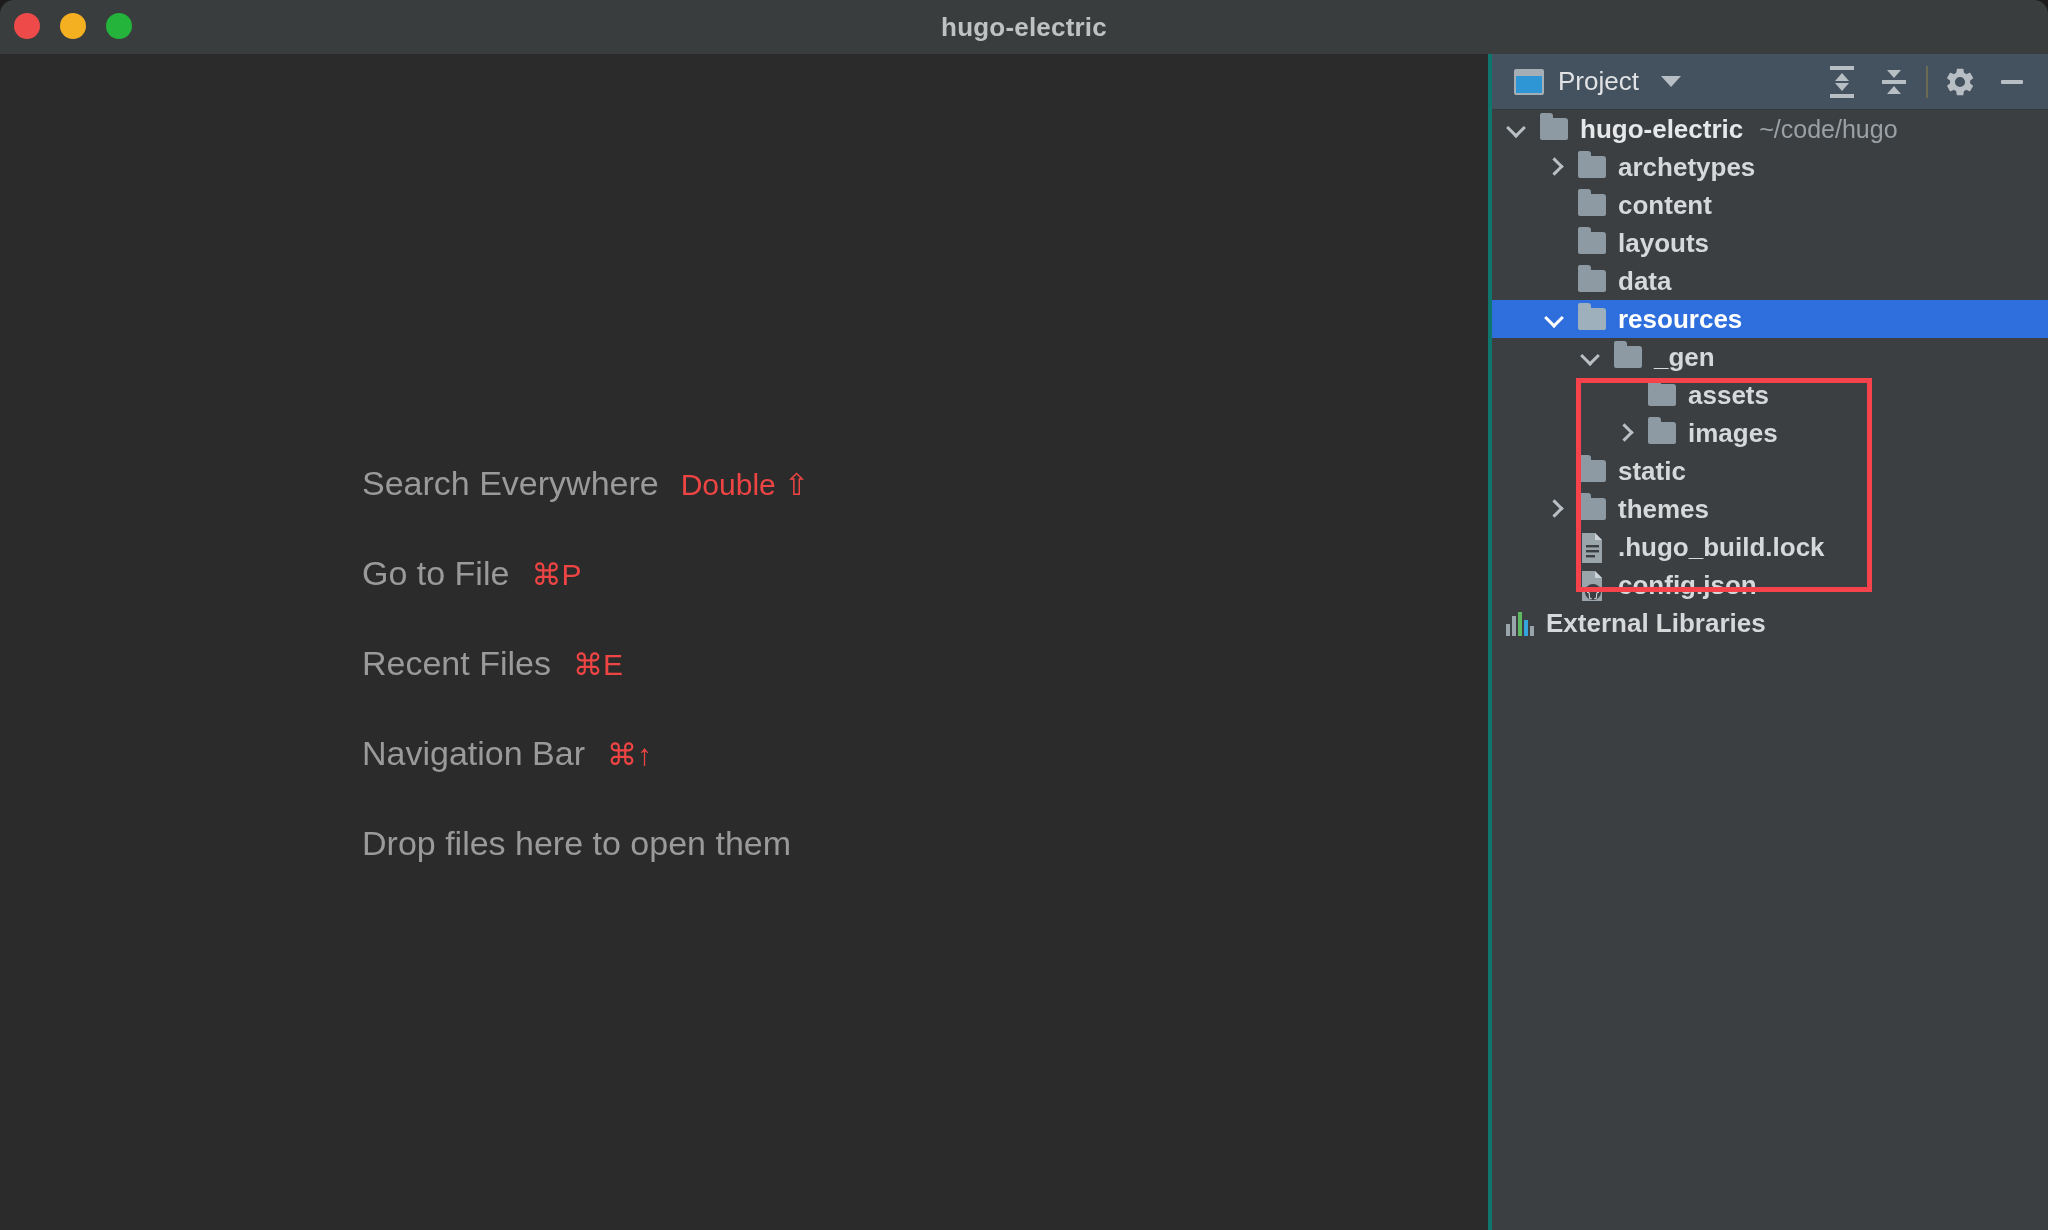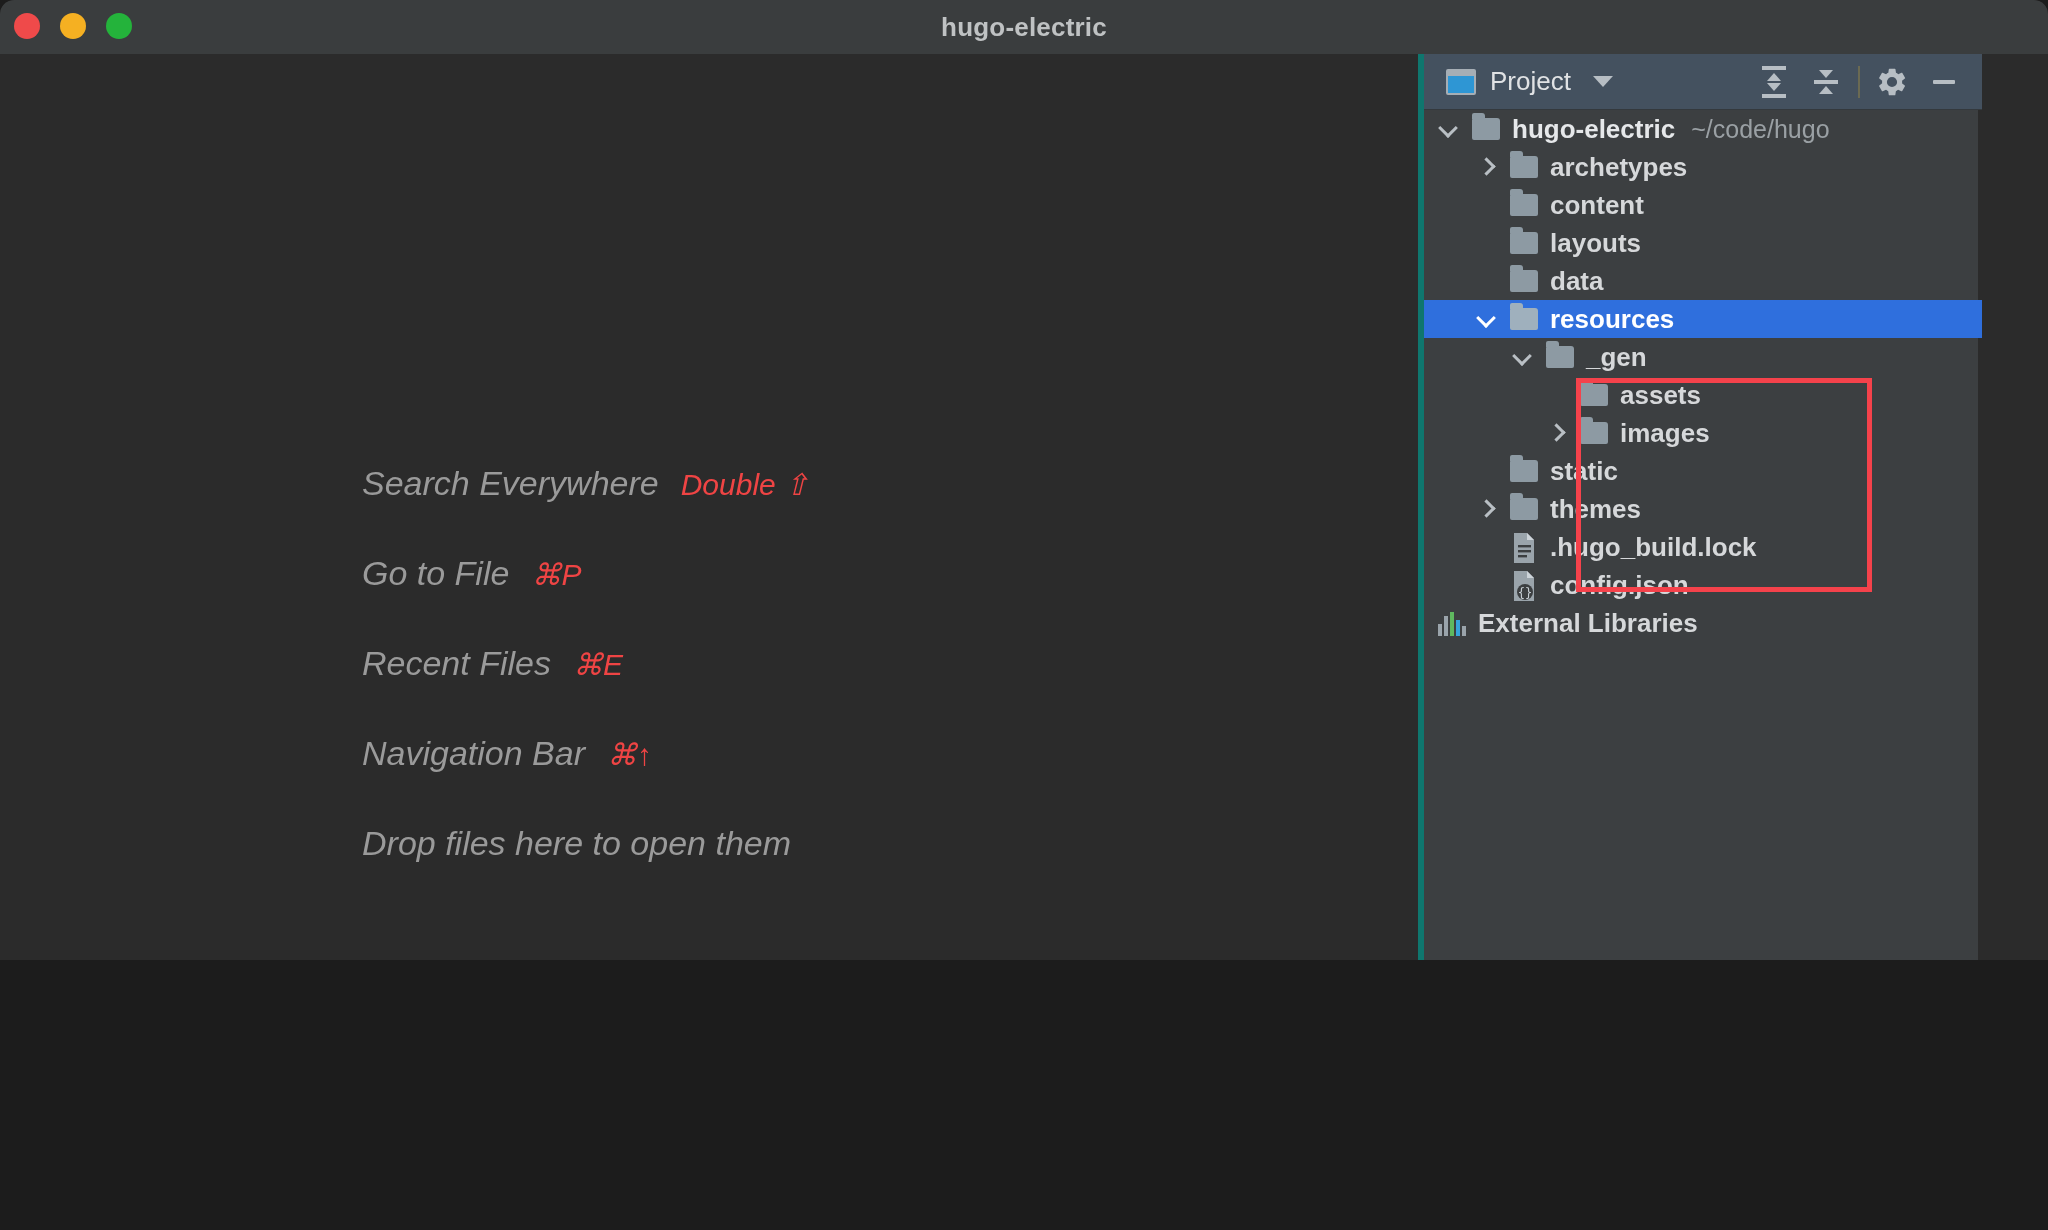--- a/index.html
+++ b/index.html
@@ -6,21 +6,21 @@
   html, body {
     width: 2048px; height: 1230px;
     background: #1c1c1c;
     font-family: "Liberation Sans", sans-serif;
     overflow: hidden;
   }
 
   
   .window {
     position: absolute; left: 0; top: 0;
-    width: 2048px; height: 960px;
+    width: 2048px; height: 1230px;
     background: #2b2b2b;
     border-radius: 14px 14px 0 0;
     overflow: hidden;
   }
 
   
   .titlebar {
     position: absolute; left: 0; top: 0;
     width: 2048px; height: 54px;
     background: #3a3d3e;
@@ -48,34 +48,33 @@
   .hints {
     position: absolute; left: 742px; top: 410px;
     transform: translateX(-50%);
     width: 760px;
   }
   .hint-row {
     display: flex; align-items: baseline;
     height: 90px;
     font-size: 34px;
     white-space: nowrap;
-    font-style: italic;
   }
   .hint-label { color: #9a9a9a; }
   .hint-key {
     color: #ef4444; margin-left: 22px; font-size: 30px;
   }
   .hint-row.drop { color: #9a9a9a; text-align: center; }
 
   
   .project-panel {
-    position: absolute; left: 1418px; top: 54px;
+    position: absolute; left: 1488px; top: 54px;
     width: 560px; height: 1176px;
     background: #3c3f41;
-    border-left: 6px solid #0f766e;
+    border-left: 4px solid #0f766e;
   }
   .panel-header {
     position: absolute; left: 0; top: 0;
     width: 558px; height: 56px;
     background: #44515f;
     display: flex; align-items: center;
     border-bottom: 1px solid #34393d;
   }
   .proj-icon {
     width: 30px; height: 26px; margin-left: 22px;

